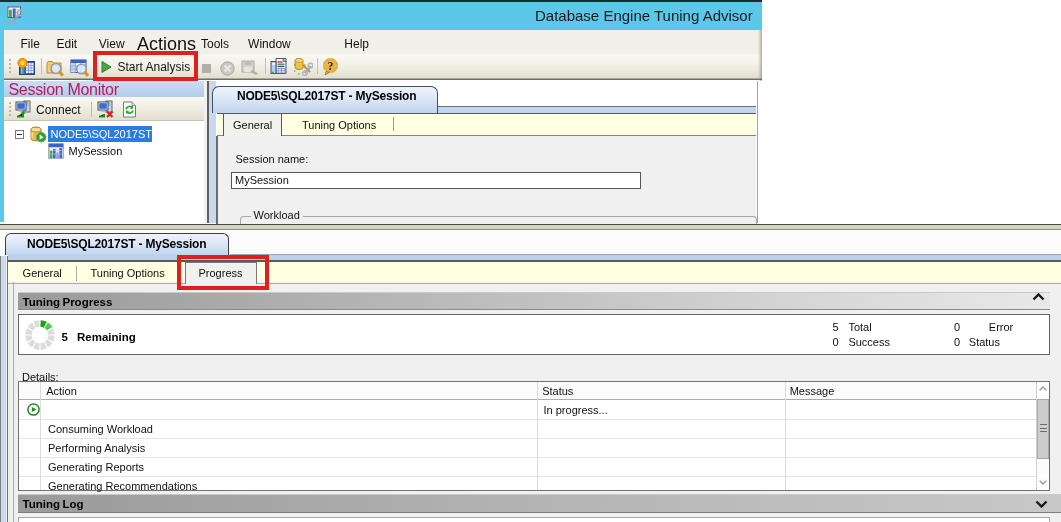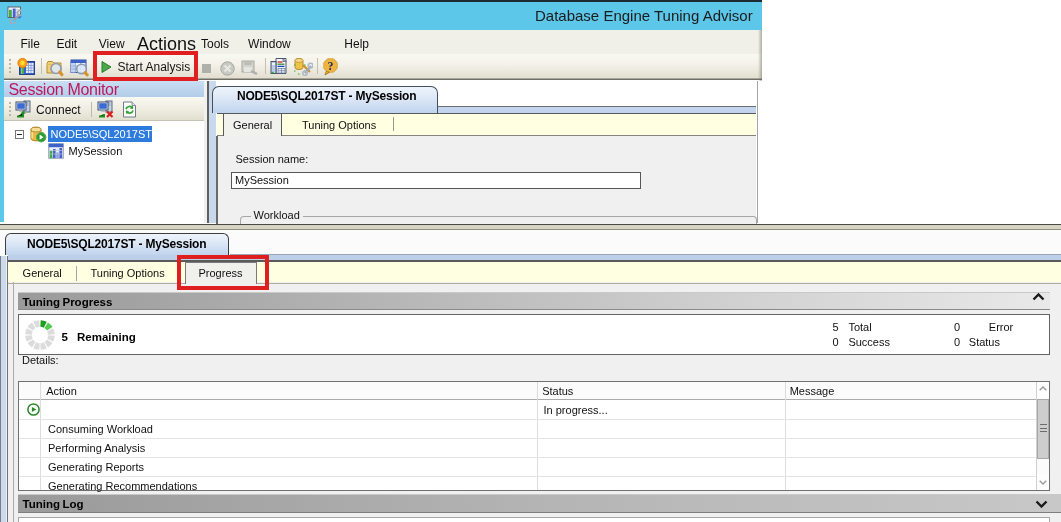--- a/index.html
+++ b/index.html
@@ -283,21 +283,21 @@
 
   <div class="t" style="left:832.5px;top:96.5px;">5</div>
   <div class="t" style="left:848.4px;top:96.5px;">Total</div>
   <div class="t" style="left:954px;top:96.5px;">0</div>
   <div class="t" style="left:968.8px;top:96.5px;padding-left:20px;">Error</div>
   <div class="t" style="left:832.5px;top:111.5px;">0</div>
   <div class="t" style="left:848.4px;top:111.5px;">Success</div>
   <div class="t" style="left:954px;top:111.5px;">0</div>
   <div class="t" style="left:968.8px;top:111.5px;">Status</div>
 
-  <div class="t" style="left:22px;top:129px;">Details:</div>
+  <div class="t" style="left:22px;top:146px;">Details:</div>
 
   <div class="a" style="left:17.5px;top:157px;width:1032px;height:110px;background:#fff;border:1px solid #707070;box-sizing:border-box;"></div>
   <div class="a" style="left:18.5px;top:158px;width:1030px;height:18px;background:#fbfbfb;border-bottom:1px solid #ababab;box-sizing:border-box;"></div>
 
   <div class="a" style="left:40px;top:158px;width:1px;height:108px;background:#dcdcdc;"></div>
   <div class="a" style="left:537px;top:158px;width:1px;height:108px;background:#dcdcdc;"></div>
   <div class="a" style="left:784.5px;top:158px;width:1px;height:108px;background:#dcdcdc;"></div>
 
   <div class="t" style="left:46.2px;top:160px;">Action</div>
   <div class="t" style="left:542.2px;top:160px;">Status</div>

